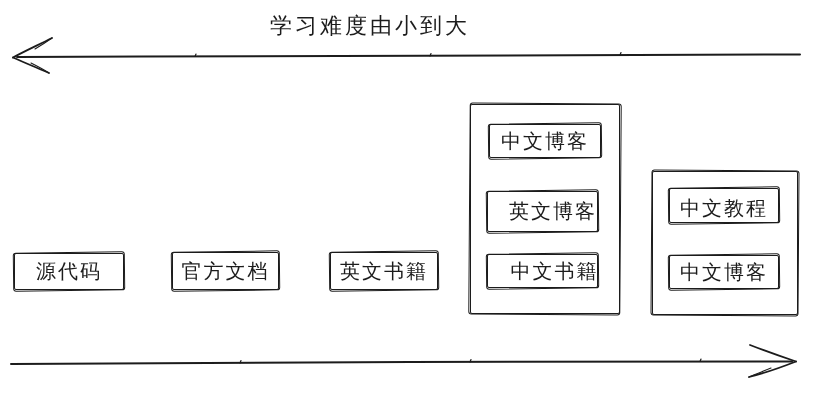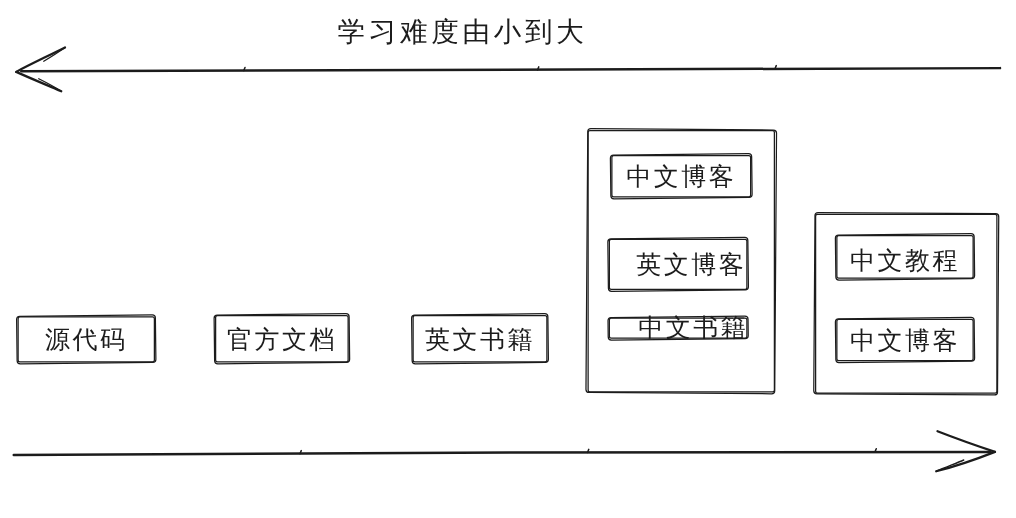--- a/index.html
+++ b/index.html
@@ -116,21 +116,21 @@
   </div>
 
   <div class="sketch-group" style="left:470px; top:104px; width:150px; height:210px;">
   </div>
   <div class="sketch-box" style="left:489px; top:124px; width:112px; height:34px;">
     <span>中文博客</span>
   </div>
   <div class="sketch-box" style="left:487px; top:191px; width:111px; height:41px;justify-content:flex-end;">
     <span>英文博客</span>
   </div>
-  <div class="sketch-box" style="left:487px; top:254px; width:111px; height:17px;padding-left:24px;">
+  <div class="sketch-box" style="left:487px; top:254px; width:111px; height:34px;padding-left:24px;">
     <span>中文书籍</span>
   </div>
 
   <div class="sketch-group" style="left:652px; top:171px; width:146px; height:144px;">
   </div>
   <div class="sketch-box" style="left:669px; top:188px; width:110px; height:35px;align-items:flex-end;">
     <span>中文教程</span>
   </div>
   <div class="sketch-box" style="left:669px; top:255px; width:110px; height:34px;text-align:right;">
     <span>中文博客</span>

